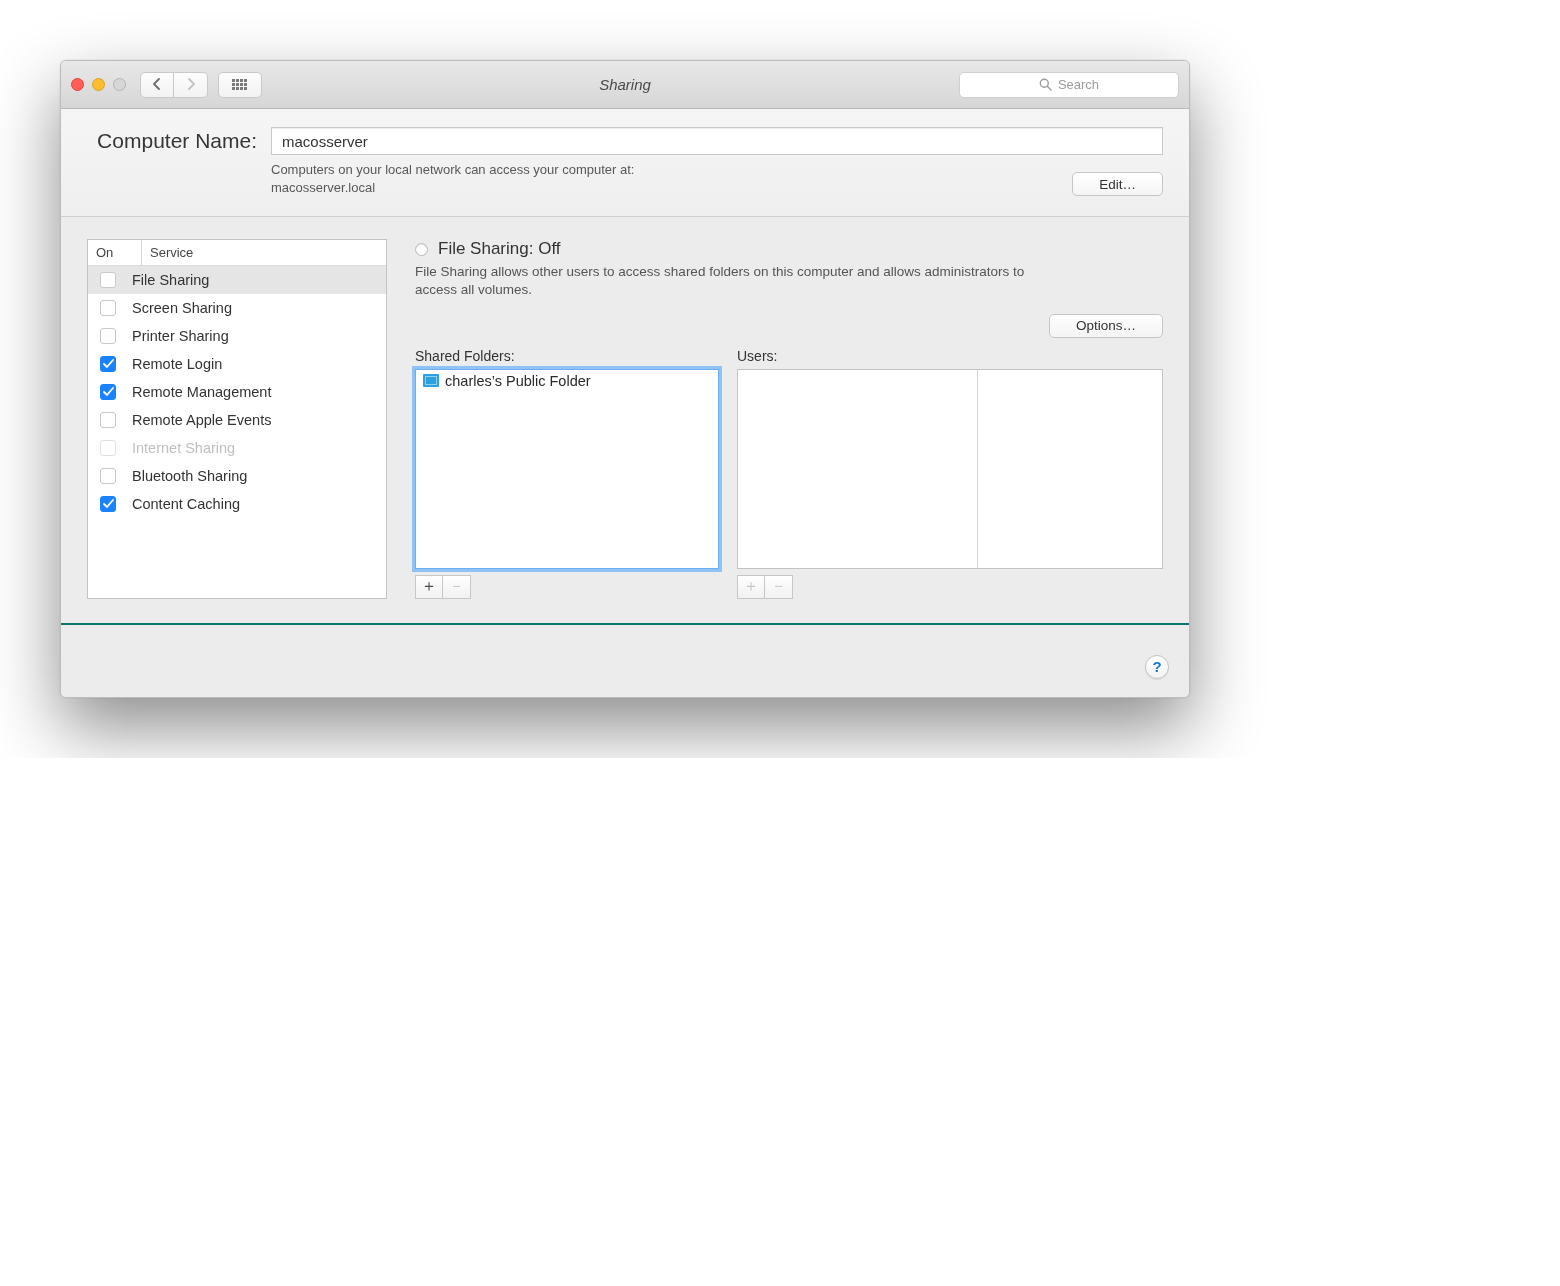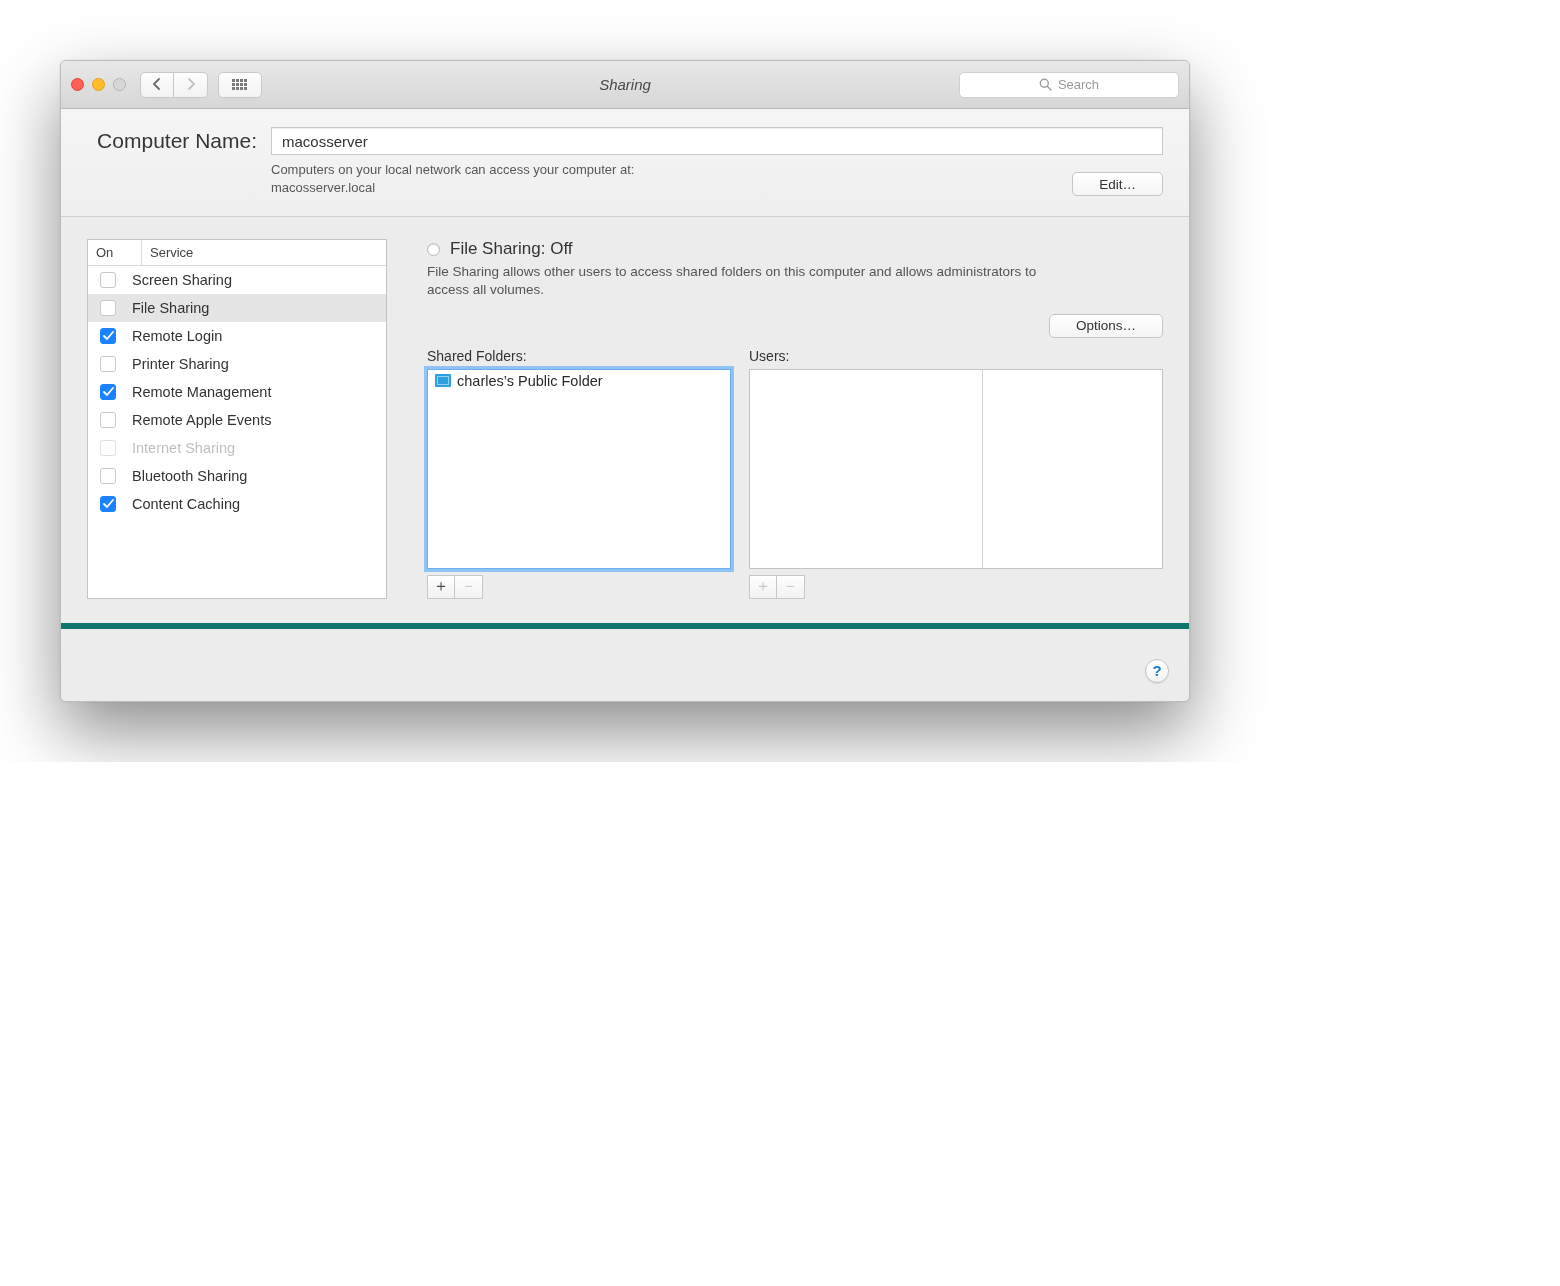--- a/index.html
+++ b/index.html
@@ -93,22 +93,22 @@
     color: #333;
     display:inline-flex; align-items:center; justify-content:center;
     white-space:nowrap;
   }
 
   
   .lower {
     padding: 22px 26px 24px 26px;
     background: #ececec;
     display: flex;
-    gap: 40px;
-    border-bottom: 6px solid #0f766e;
+    gap: 28px;
+    border-bottom: 2px solid #0f766e;
   }
   .services {
     width: 300px;
     background: #fff;
     border: 1px solid #c3c3c3;
   }
   .services-head {
     display: flex;
     background: #fff;
     border-bottom: 1px solid #d9d9d9;
@@ -251,39 +251,39 @@
   </div>
 
   <div class="lower">
 
     <div class="services">
       <div class="services-head">
         <div class="col-on">On</div>
         <div class="col-serv">Service</div>
       </div>
       <div id="services-body">
+          <div class="service-row sel">
+            <div class="chk"></div>
+            <span class="svc-label">File Sharing</span>
+          </div>
           <div class="service-row">
             <div class="chk"></div>
             <span class="svc-label">Screen Sharing</span>
           </div>
-          <div class="service-row sel">
-            <div class="chk"></div>
-            <span class="svc-label">File Sharing</span>
+          <div class="service-row">
+            <div class="chk"></div>
+            <span class="svc-label">Printer Sharing</span>
           </div>
           <div class="service-row">
             <div class="chk on">
               <svg width="11" height="10" viewBox="0 0 11 10">
                 <path d="M1 5l3 3 6-7" fill="none" stroke="#fff" stroke-width="1.8" stroke-linecap="round" stroke-linejoin="round"></path>
               </svg>
             </div>
             <span class="svc-label">Remote Login</span>
-          </div>
-          <div class="service-row">
-            <div class="chk"></div>
-            <span class="svc-label">Printer Sharing</span>
           </div>
           <div class="service-row">
             <div class="chk on">
               <svg width="11" height="10" viewBox="0 0 11 10">
                 <path d="M1 5l3 3 6-7" fill="none" stroke="#fff" stroke-width="1.8" stroke-linecap="round" stroke-linejoin="round"></path>
               </svg>
             </div>
             <span class="svc-label">Remote Management</span>
           </div>
           <div class="service-row">

